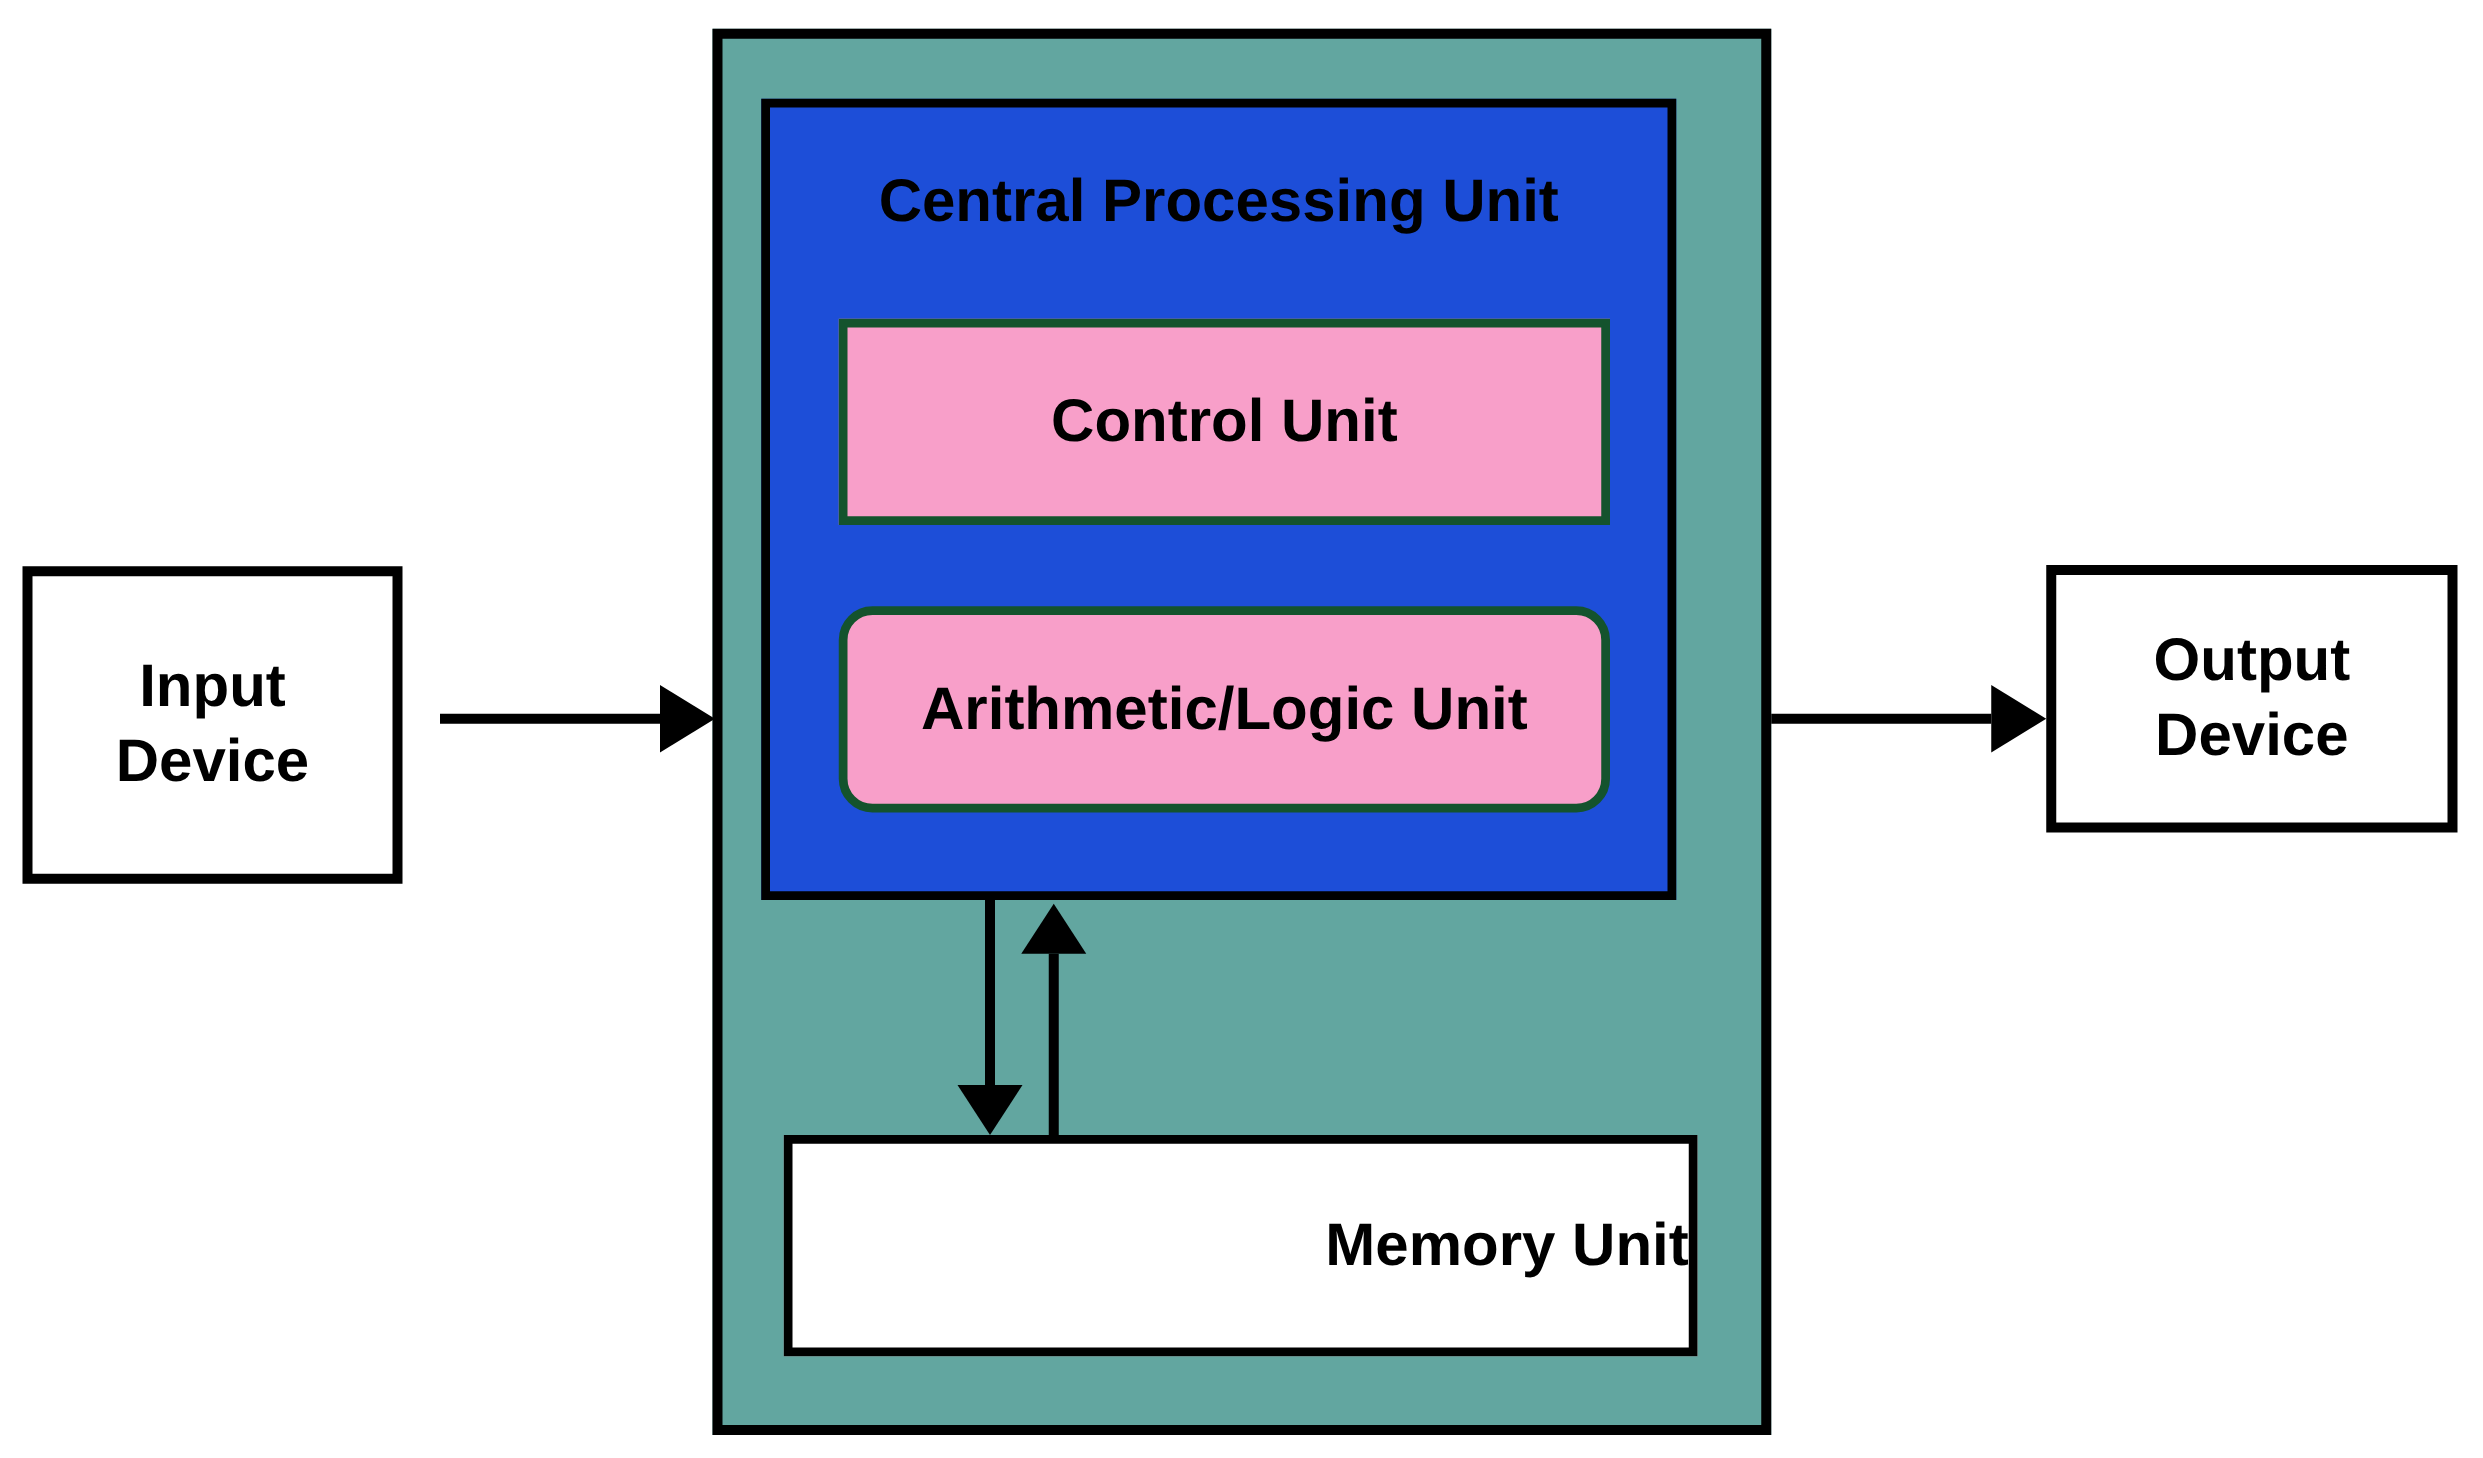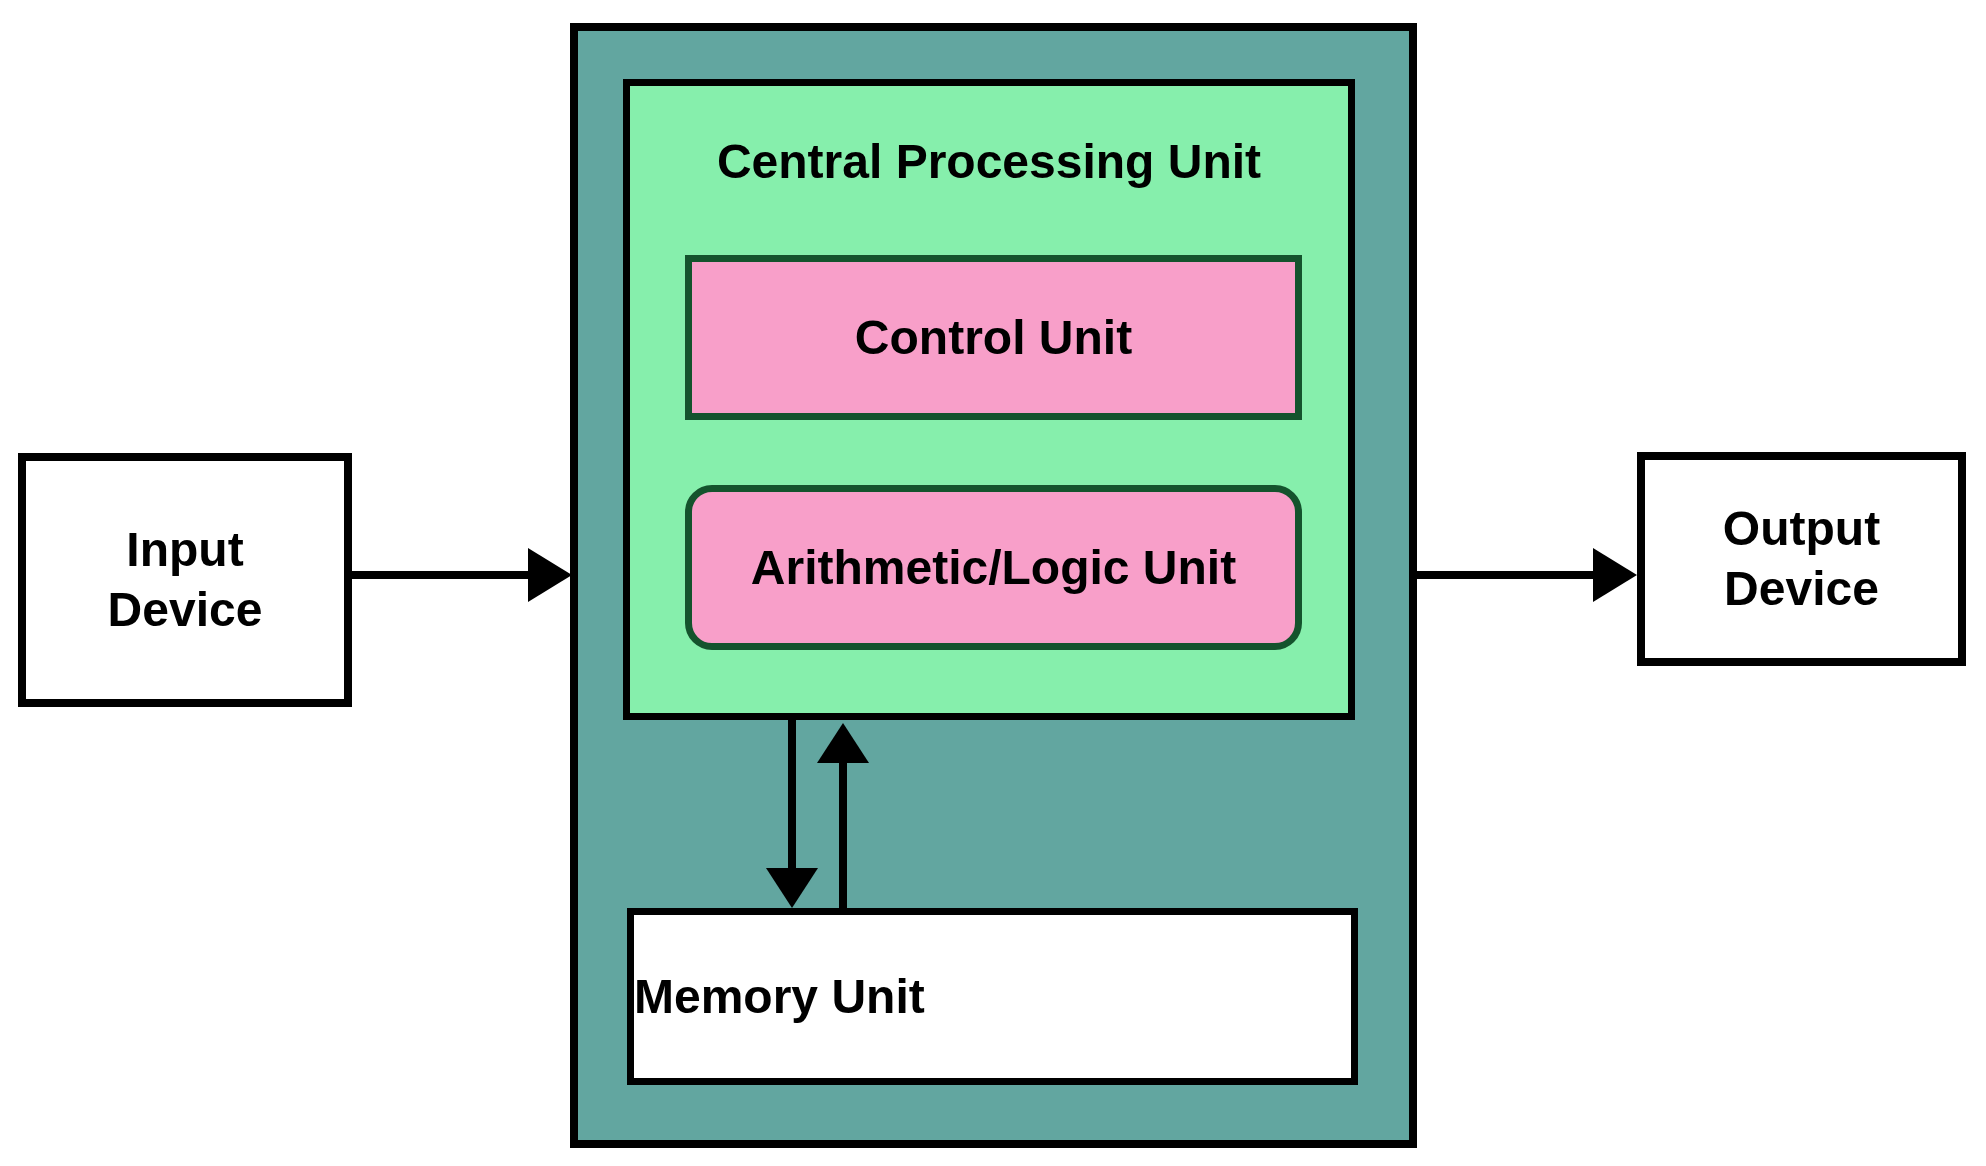--- a/index.html
+++ b/index.html
@@ -35,24 +35,24 @@
   
   .cpu-outer {
     left: 570px; top: 23px;
     width: 847px; height: 1125px;
     background: #62A6A0;
     display: block;
   }
   .cpu-inner {
     position: absolute;
     box-sizing: border-box;
-    left: 45px; top: 48px;
+    left: 31px; top: 48px;
     width: 732px; height: 641px;
     border: 7px solid #000000;
-    background: #86efac;
+    background: #1d4ed8;
   }
   .cpu-title {
     position: absolute;
     left: 0; right: 0;
     top: 36px;
     height: 80px;
     display: flex;
     align-items: center;
     justify-content: center;
   }
@@ -70,25 +70,25 @@
   .alu-unit     { left: 55px; top: 399px; width: 617px; height: 165px; border-radius: 27px; }
   .memory-unit {
     position: absolute;
     box-sizing: border-box;
     left: 49px; top: 877px;
     width: 731px; height: 177px;
     border: 7px solid #000000;
     background: #ffffff;
     display: flex;
     align-items: center;
-    justify-content: flex-start;
+    justify-content: flex-end;
     text-align: center;
   }
   
-  .input-device  { left: 18px;   top: 453px; width: 334px; height: 254px; }
+  .input-device  { left: 18px;   top: 453px; width: 304px; height: 254px; }
   .output-device { left: 1637px; top: 452px; width: 329px; height: 214px; }
   
   .arrow-line {
     position: absolute;
     background: #000000;
   }
   .head {
     position: absolute;
     width: 0; height: 0;
   }

